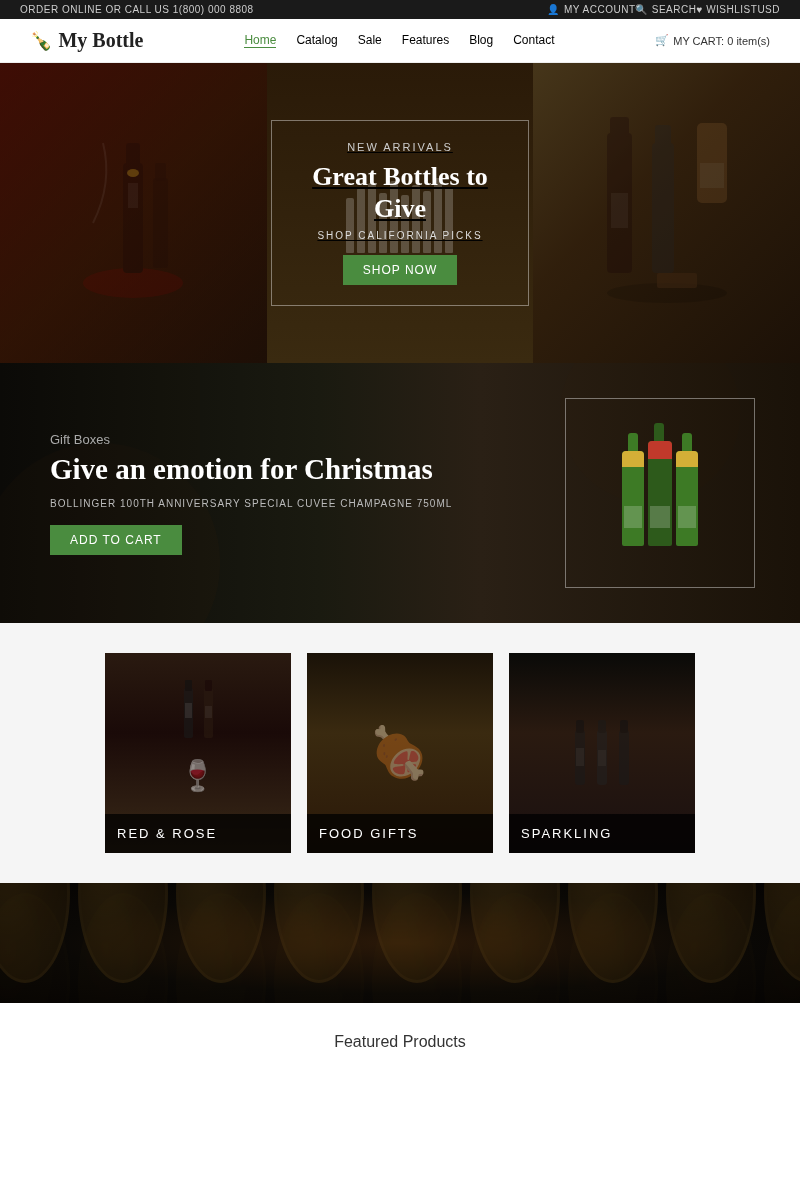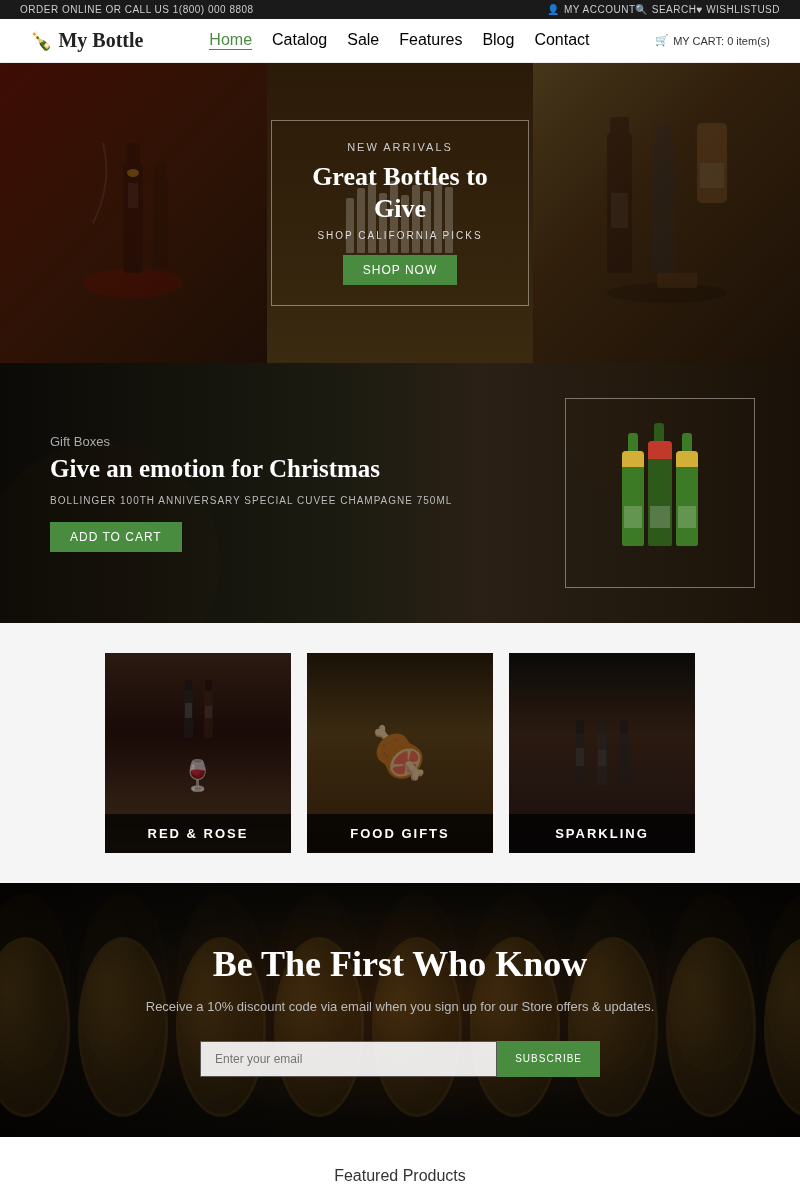--- a/index.html
+++ b/index.html
@@ -24,21 +24,21 @@
     .nav {
       background: #fff;
       border-bottom: 1px solid #eee;
       padding: 10px 30px;
       display: flex;
       justify-content: space-between;
       align-items: center;
     }
     .logo { display: flex; align-items: center; gap: 6px; font-size: 20px; font-weight: bold; color: #222; }
     .logo-icon { font-size: 18px; }
-    .nav-links { display: flex; gap: 20px; font-size: 16px; font-family: Arial, sans-serif; }
+    .nav-links { display: flex; gap: 20px; font-size: 12px; font-family: Arial, sans-serif; }
     .nav-links a { color: #000000; text-decoration: none; }
     .nav-links a:first-child { color: #4a8c3f; border-bottom: 1px solid #4a8c3f; }
     .nav-cart { font-size: 11px; font-family: Arial, sans-serif; color: #333; display: flex; align-items: center; gap: 4px; }
 
     
     .hero {
       position: relative;
       height: 300px;
       overflow: hidden;
       display: grid;
@@ -52,20 +52,21 @@
     }
     .hero-center {
       background: #3a2a10;
       position: relative;
       display: flex;
       flex-direction: column;
       justify-content: center;
       align-items: center;
       text-align: center;
       padding: 4px;
+      text-decoration: underline;
     }
     .hero-right {
       background: #1a1208;
       position: relative;
       overflow: hidden;
     }
     .hero-bg-center {
       position: absolute; inset: 0;
       background: linear-gradient(180deg, #2a1a08 0%, #3a2a10 100%);
     }
@@ -117,21 +118,21 @@
       background: linear-gradient(90deg, #0a0a08 0%, #1a1a10 40%, #2a2015 60%, #1a1208 100%);
     }
     .gift-content {
       position: relative;
       z-index: 2;
       padding: 0 50px;
       color: #fff;
       flex: 1;
     }
     .gift-label { font-size: 13px; color: #aaa; margin-bottom: 6px; font-family: Arial, sans-serif; }
-    .gift-title { font-size: 25px; font-weight: bold; color: #fff; margin-bottom: 10px; }
+    .gift-title { font-size: 29px; font-weight: bold; color: #fff; margin-bottom: 10px; }
     .gift-desc { font-size: 10px; text-transform: uppercase; letter-spacing: 1px; color: #bbb; margin-bottom: 14px; font-family: Arial, sans-serif; line-height: 1.5; }
     .gift-image-area {
       position: relative;
       z-index: 2;
       width: 220px;
       height: 220px;
       flex-shrink: 0;
       margin-right: 30px;
       display: flex;
       align-items: center;
@@ -165,26 +166,25 @@
       position: absolute; inset: 0;
     }
     .cat-red { background: linear-gradient(180deg, #2a1a10 0%, #1a0a08 40%, #3a2a18 100%); }
     .cat-food { background: linear-gradient(180deg, #1a1208 0%, #3a2a10 40%, #2a1808 100%); }
     .cat-sparkling { background: linear-gradient(180deg, #0a0a08 0%, #2a1a10 40%, #1a1010 100%); }
     .category-label {
       position: absolute;
       bottom: 0; left: 0; right: 0;
       background: rgba(0,0,0,0.75);
       color: #fff;
-      text-align: center;
       padding: 12px;
       font-size: 13px;
       letter-spacing: 2px;
       text-transform: uppercase;
-      font-weight: bold;
+      font-weight: normal;
       font-family: Arial, sans-serif;
     }
 
     
     .newsletter-section {
       position: relative;
       background: #1a0e05;
       padding: 60px 40px;
       text-align: center;
       color: #fff;
@@ -514,26 +514,18 @@
       <div class="barrel"></div>
       <div class="barrel"></div>
       <div class="barrel"></div>
       <div class="barrel"></div>
       <div class="barrel"></div>
       <div class="barrel"></div>
       <div class="barrel"></div>
 
     </div>
   </div>
-  <div class="newsletter-content">
-    <div class="newsletter-title">Be The First Who Know</div>
-    <div class="newsletter-subtitle">Receive a 10% discount code via email when you sign up for our Store offers &amp; updates.</div>
-    <div class="newsletter-form">
-      <input class="newsletter-input" type="email" placeholder="Enter your email" style="">
-      <button class="newsletter-btn">SUBSCRIBE</button>
-    </div>
-  </div>
 </div>
 
 <div class="featured-section">
   <div class="featured-title">Featured Products</div>
 
 </div>
 
 </body></html>

